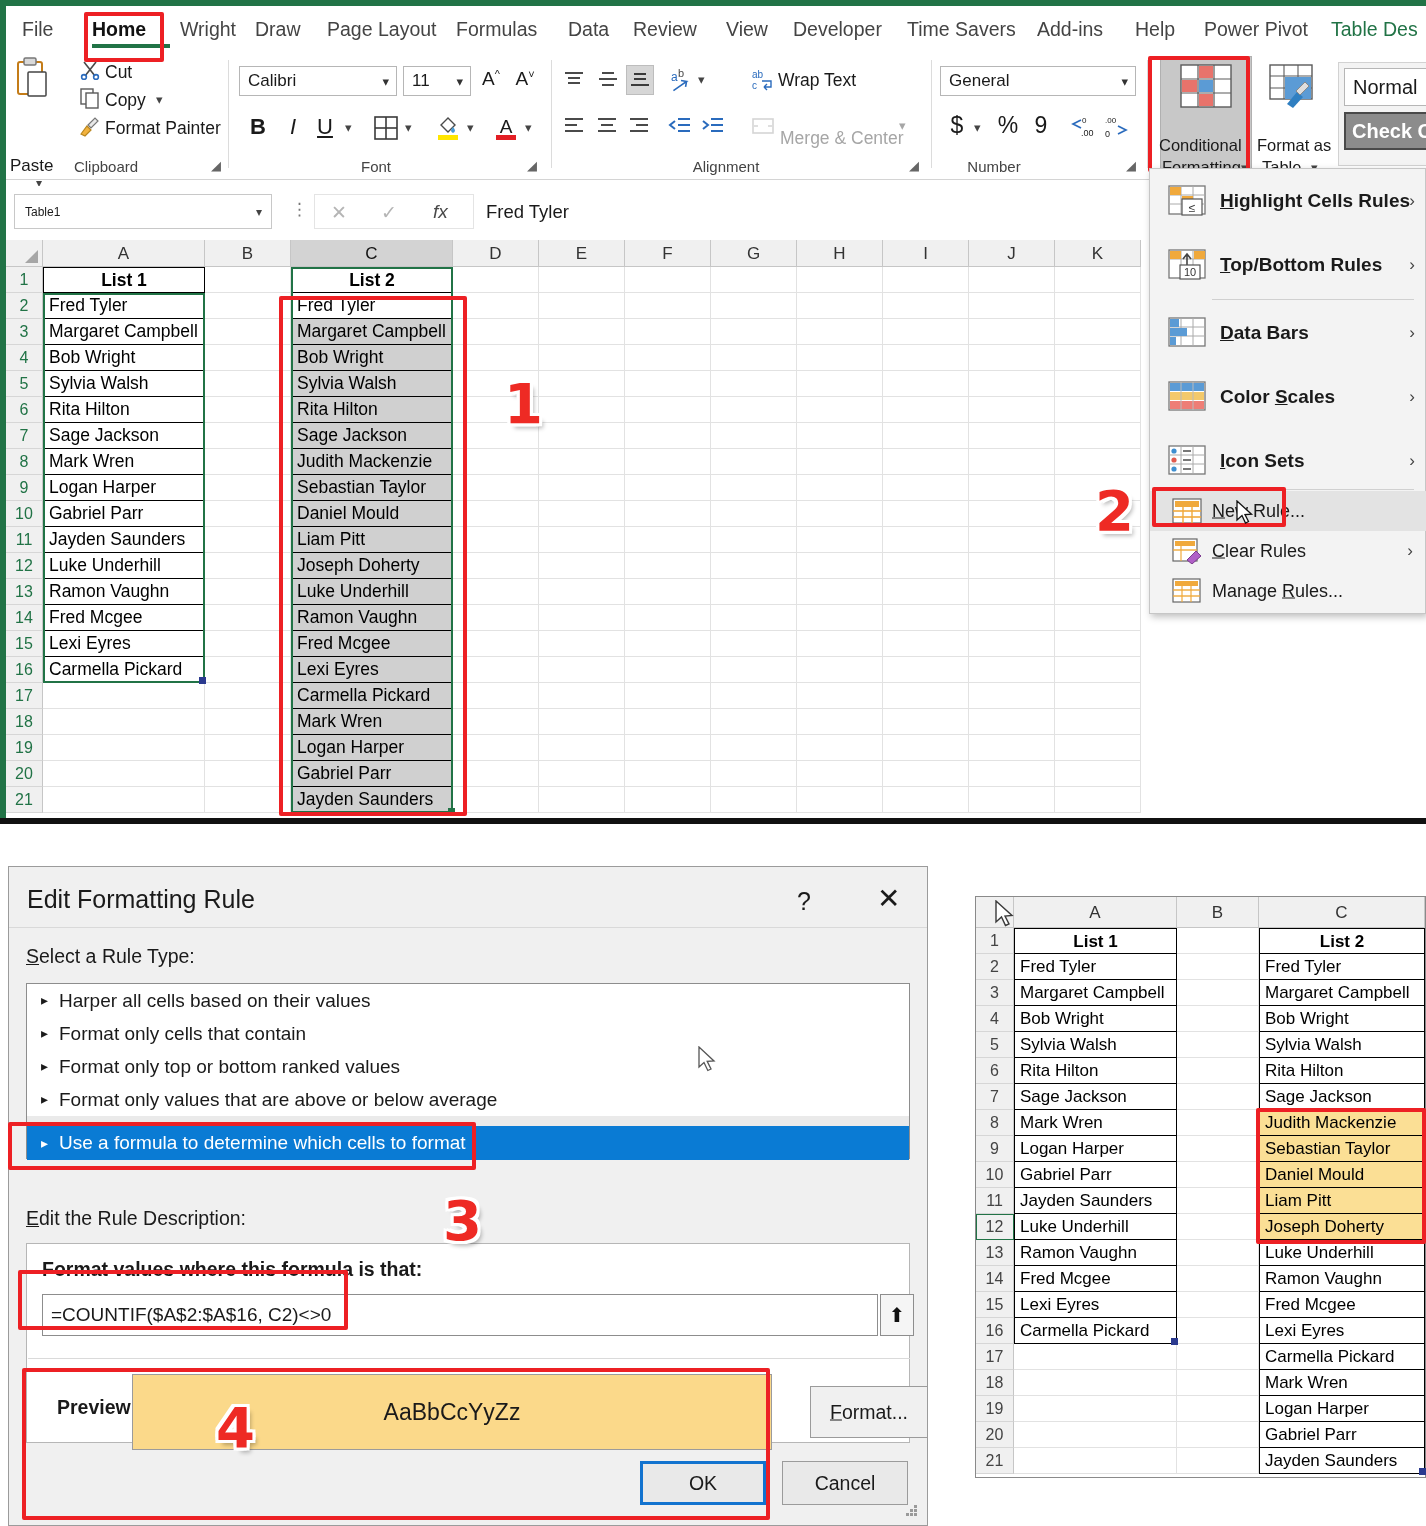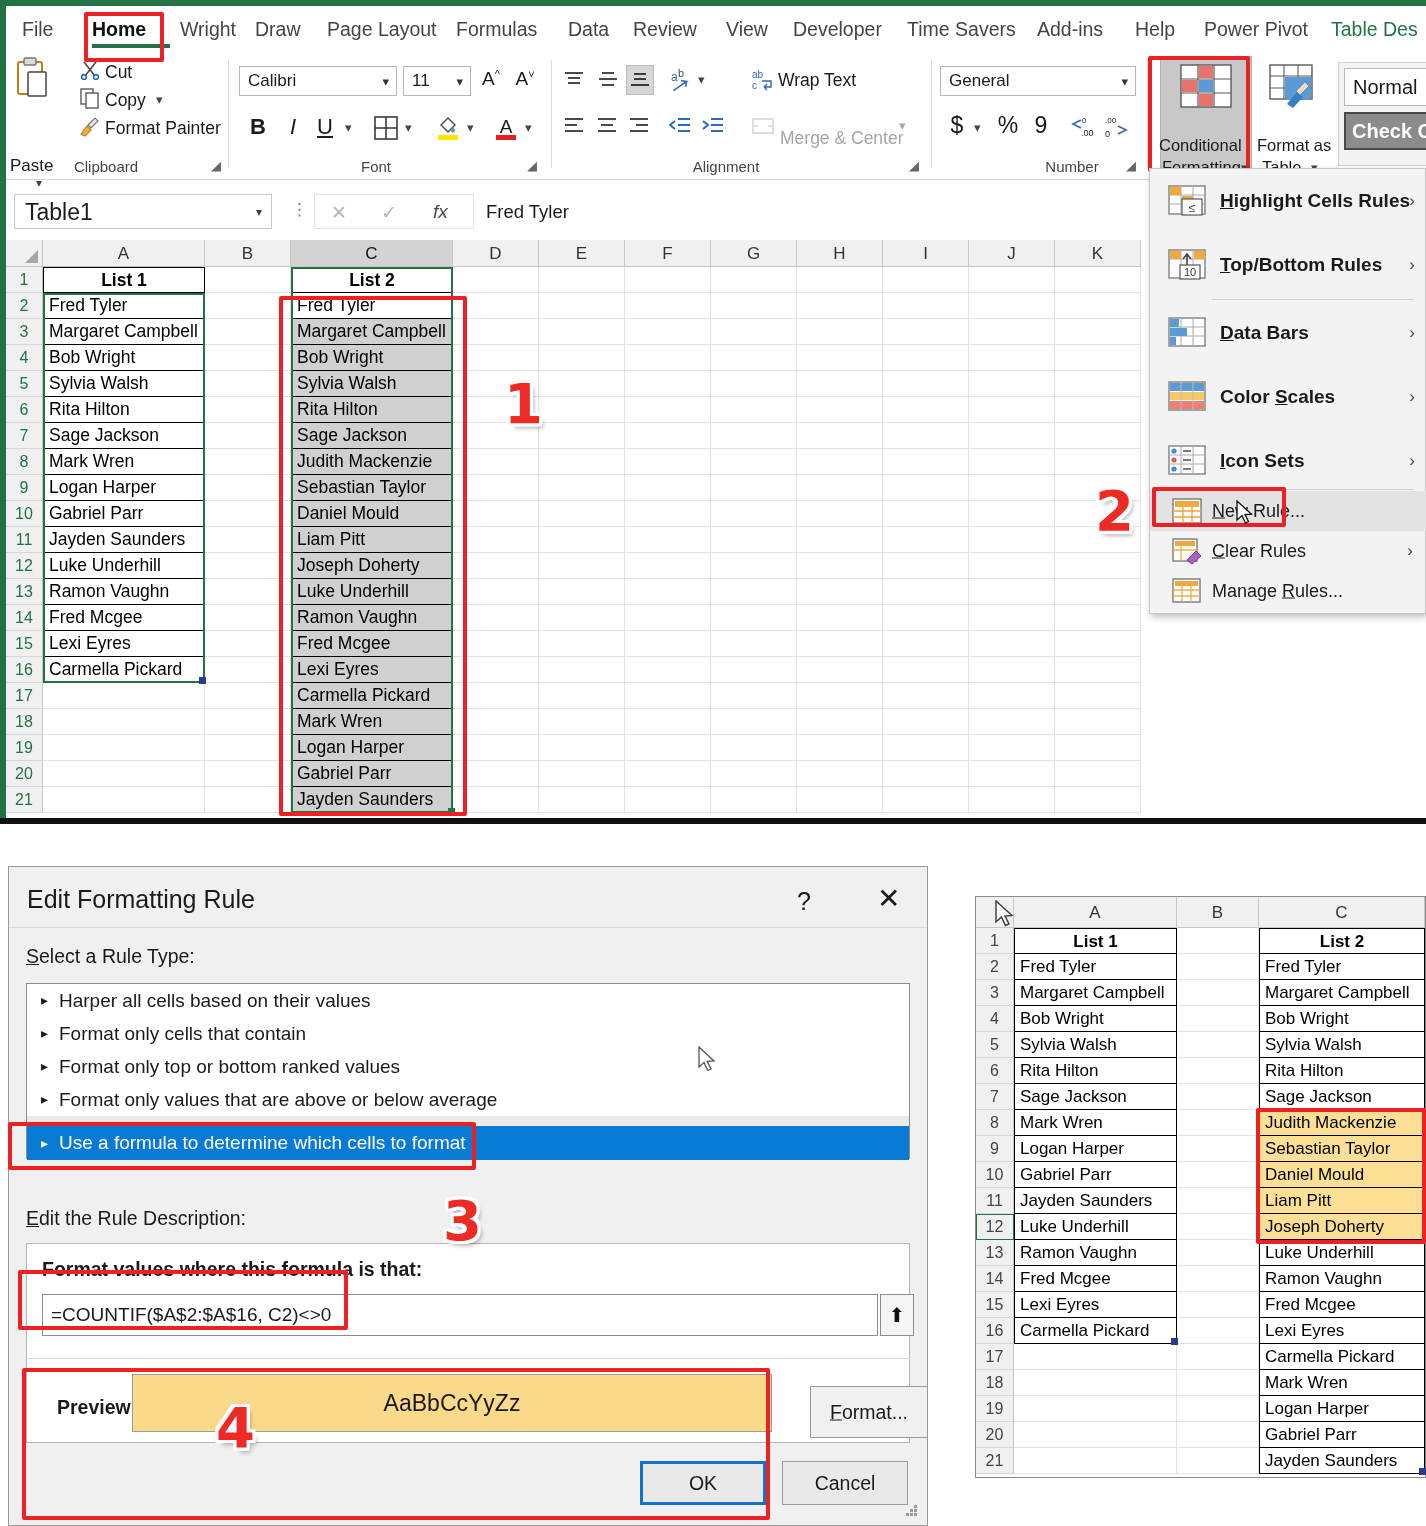--- a/index.html
+++ b/index.html
@@ -52,21 +52,21 @@
   .menu-item .mi-arrow { position:absolute; right:12px; top:50%; transform:translateY(-50%); font-size:17px; color:#444; }
   .menu-item.small { height:40px; }
   .menu-item.small .mi-label { left:62px; font-size:18px; font-weight:normal; }
   .menu-sep { position:absolute; left:62px; width:202px; height:1px; background:#d0d0d0; }
   .menu-hl { background:#e3e3e3; }
   .mi-icon { position:absolute; left:18px; top:50%; transform:translateY(-50%); }
 
   
   .fbar { position:absolute; left:6px; top:186px; width:1420px; height:52px; background:#fff; }
   .namebox { position:absolute; left:8px; top:8px; width:258px; height:35px; border:1px solid #c8c8c8; background:#fff; }
-  .namebox .nb-txt { position:absolute; left:10px; top:50%; transform:translateY(-50%); font-size:23px; color:#1a1a1a; }
+  .namebox .nb-txt { position:absolute; left:10px; top:50%; transform:translateY(-50%); font-size:12px; color:#1a1a1a; }
   .namebox .nb-caret { position:absolute; right:9px; top:50%; transform:translateY(-50%); font-size:12px; color:#444; }
   .fb-dots { position:absolute; left:285px; top:13px; font-size:17px; color:#777; letter-spacing:0; }
   .fb-icons { position:absolute; left:308px; top:8px; width:160px; height:35px; border:1px solid #e4e4e4; background:#fff;}
   .fb-ic { position:absolute; top:50%; transform:translateY(-50%); font-size:19px; color:#b5b5b5; }
   .fb-value { position:absolute; left:480px; top:50%; transform:translateY(-50%); font-size:18.5px; color:#1a1a1a; }
 
   
   #grid-top { position:absolute; left:6px; top:240px; width:1420px; height:578px; background:#fff; }
   .colhdr { position:absolute; top:0; height:27px; background:#f0f0f0; border-right:1px solid #c6c6c6; border-bottom:1px solid #c6c6c6;
             font-size:17px; color:#333; text-align:center; line-height:27px; }
@@ -104,21 +104,21 @@
 
   #rule-desc { position:absolute; left:17px; top:376px; width:884px; height:200px; background:#fff; border:1px solid #b6b6b6; }
   .fx-label { position:absolute; left:15px; top:14px; font-size:19.5px; font-weight:bold; color:#1a1a1a; }
   #fx-input { position:absolute; left:15px; top:50px; width:836px; height:42px; border:1px solid #8d8d8d; background:#fff;
               font-size:19px; color:#1a1a1a; line-height:40px; padding-left:8px; white-space:nowrap; font-family:"Liberation Sans", sans-serif; }
   #fx-collapse { position:absolute; left:853px; top:50px; width:34px; height:42px; border:1px solid #8d8d8d; background:#f5f5f5; }
   .fx-arrow { position:absolute; left:50%; top:50%; transform:translate(-50%,-50%); font-size:20px; color:#111; }
   .rd-sep { position:absolute; left:1px; top:114px; width:882px; height:1px; background:#dadada; }
 
   .pv-label { position:absolute; left:30px; top:152px; font-size:19.5px; font-weight:bold; color:#1a1a1a; }
-  #pv-box { position:absolute; left:105px; top:130px; width:640px; height:58px; border:1px solid #9b9b9b; background:#fbd98a; }
+  #pv-box { position:absolute; left:105px; top:130px; width:640px; height:76px; border:1px solid #9b9b9b; background:#fbd98a; }
   .pv-text { position:absolute; left:50%; top:50%; transform:translate(-50%,-50%); font-size:23px; color:#1a1a1a; }
   #fmt-btn { position:absolute; left:783px; top:142px; width:118px; height:52px; background:#f0f0f0; border:1px solid #9b9b9b; }
   .btn-txt { position:absolute; left:50%; top:50%; transform:translate(-50%,-50%); font-size:19.5px; color:#1a1a1a; white-space:nowrap; }
 
   #ok-btn { position:absolute; left:640px; top:1461px; width:126px; height:44px; background:#e9e9e9; border:3px solid #1273cf; }
   #cancel-btn { position:absolute; left:782px; top:1461px; width:126px; height:44px; background:#e9e9e9; border:1px solid #9b9b9b; }
   .grip { position:absolute; left:905px; top:1505px; width:14px; height:14px; }
   .grip i { position:absolute; width:3px; height:3px; background:#9a9a9a; display:block; }
 
   
@@ -370,21 +370,21 @@
       </svg>
     </div>
     <div style="position:absolute;left:1098px;top:62px;">
       <svg class="ico" width="28" height="26" viewBox="0 0 28 26">
         <text x="1" y="9" font-size="8" fill="#1a1a1a" font-family="Liberation Sans, sans-serif">.00</text>
         <path d="M4 16 L12 12 L4 8" fill="none" stroke="#2a6bbd" stroke-width="1.7" transform="translate(10,4)"></path>
         <text x="1" y="23" font-size="9" fill="#1a1a1a" font-family="Liberation Sans, sans-serif">0</text>
       </svg>
     </div>
 
-    <div class="rgroup-label" style="left:996px;width:140px;">Number</div>
+    <div class="rgroup-label" style="left:918px;width:140px;">Number</div>
     <div class="dlg-launcher" style="left:1120px;">◢</div>
     <div class="rgroup-divider" style="left:1141px;"></div>
 
     <div style="position:absolute;left:1154px;top:4px;width:92px;height:120px;background:#c8c8c8;border:1px solid #b0b0b0;"></div>
     <div style="position:absolute;left:1174px;top:12px;">
       <svg class="ico" width="52" height="44" viewBox="0 0 52 44">
         <rect x="1" y="1" width="50" height="42" fill="#fff" stroke="#5a5a5a" stroke-width="1.4"></rect>
         <line x1="1" y1="15" x2="51" y2="15" stroke="#5a5a5a" stroke-width="1.2"></line>
         <line x1="1" y1="29" x2="51" y2="29" stroke="#5a5a5a" stroke-width="1.2"></line>
         <line x1="18" y1="1" x2="18" y2="43" stroke="#5a5a5a" stroke-width="1.2"></line>

